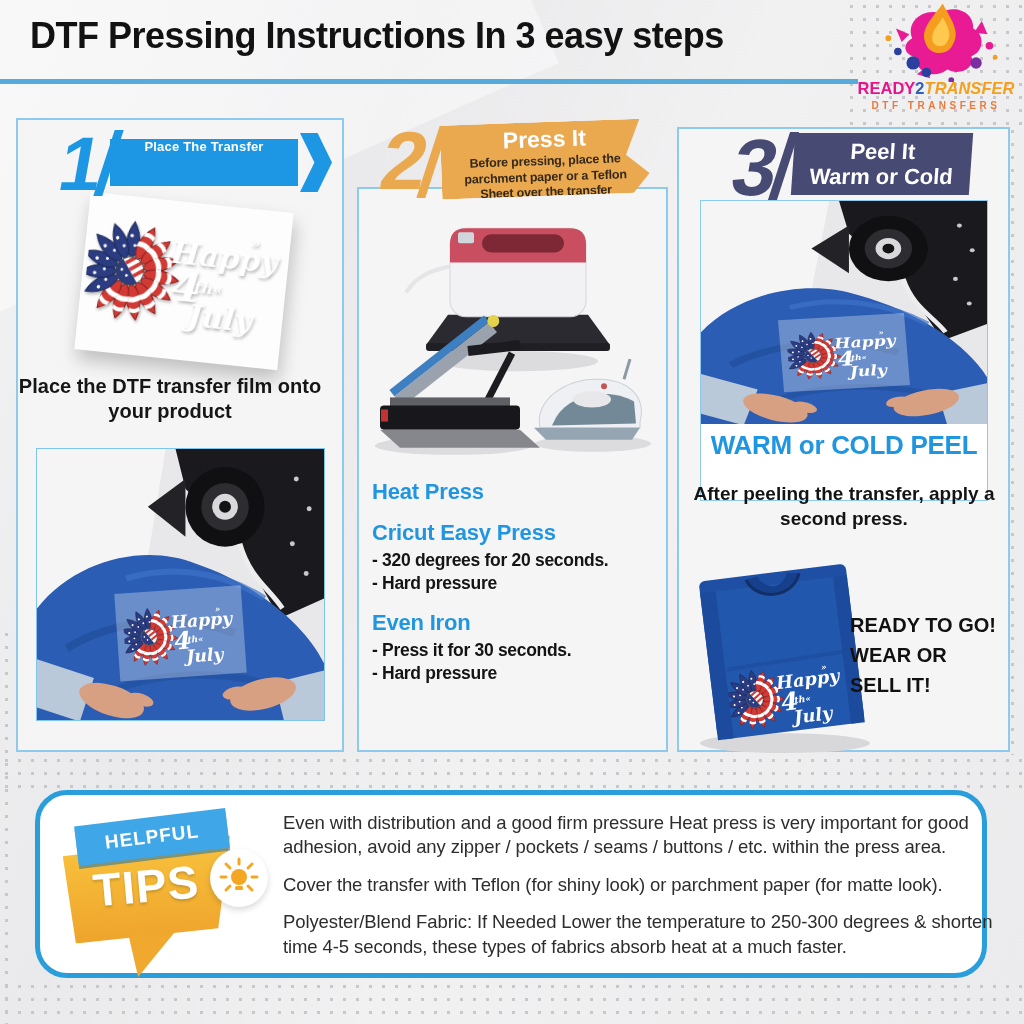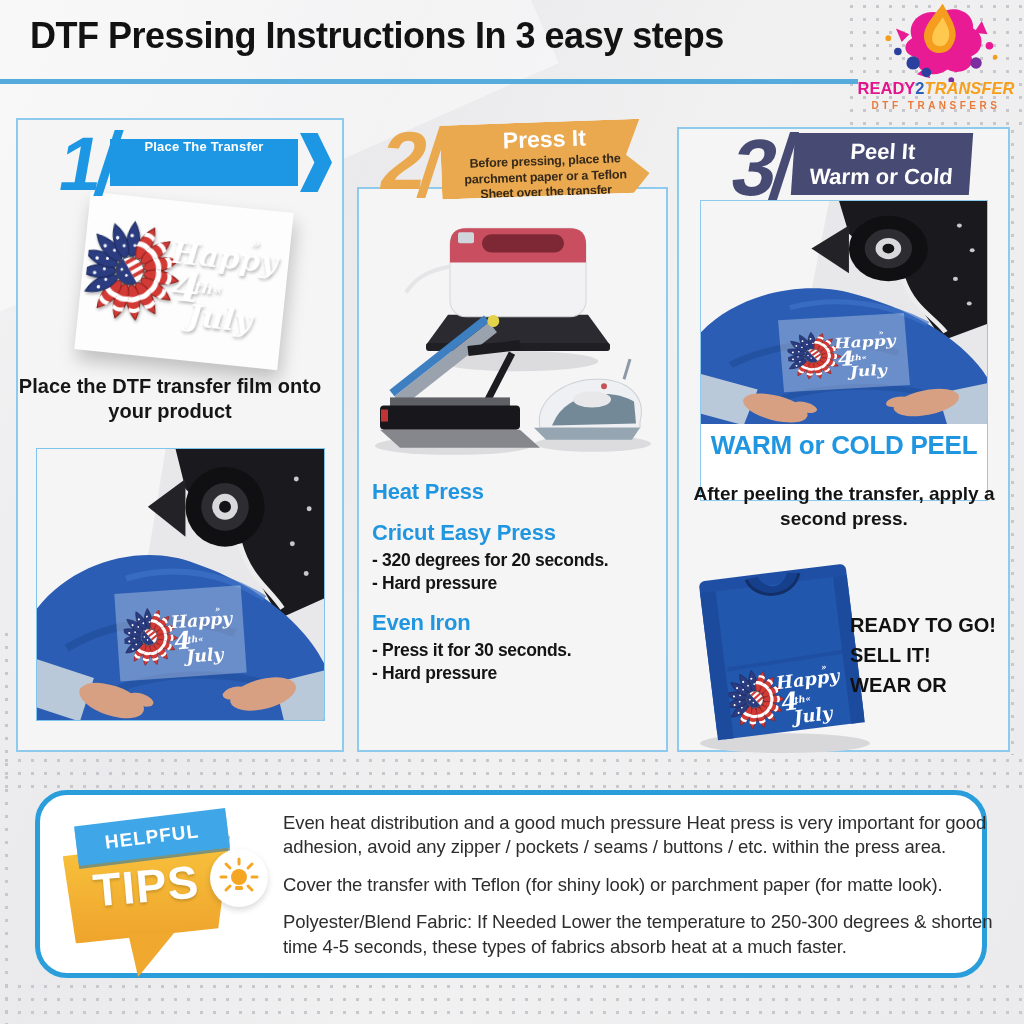--- a/index.html
+++ b/index.html
@@ -389,38 +389,38 @@
     <div class="peel-label">WARM or COLD PEEL</div>
   </div>
   <div class="cap3">After peeling the transfer, apply a second press.</div>
   <div class="fold">
     <svg viewBox="0 0 200 215">
         <use href="#foldScene"></use>
       </svg>
   </div>
   <div class="ready">
     <div>READY TO GO!</div>
+    <div>WEAR OR</div>
     <div>SELL IT!</div>
-    <div>WEAR OR</div>
   </div>
 
   <div class="tips">
     <div class="badge">
       <div class="bub"></div>
       <div class="tail"></div>
       <div class="rib">HELPFUL</div>
       <div class="tips-word">TIPS</div>
       <div class="bulb">
         <svg width="44" height="44" viewBox="-22 -22 44 44">
             <use href="#sunIcon"></use>
           </svg>
       </div>
       <span class="sq" style="left:-6px;top:70px;">~</span>
       <span class="sq" style="left:182px;top:118px;">~</span>
       <span class="sq" style="left:60px;top:-6px;">~</span>
     </div>
     <div class="tips-text">
-      <p>Even heat distribution and a good much pressure Heat press is very important for good adhesion, avoid any zipper / pockets / seams / buttons / etc. within the press area.</p>
+      <p>Even with distribution and a good firm pressure Heat press is very important for good adhesion, avoid any zipper / pockets / seams / buttons / etc. within the press area.</p>
       <p>Cover the transfer with Teflon (for shiny look) or parchment paper (for matte look).</p>
       <p>Polyester/Blend Fabric: If Needed Lower the temperature to 250-300 degrees &amp; shorten time 4-5 seconds, these types of fabrics absorb heat at a much faster.</p>
     </div>
   </div>
 </div>
 
 </body></html>

